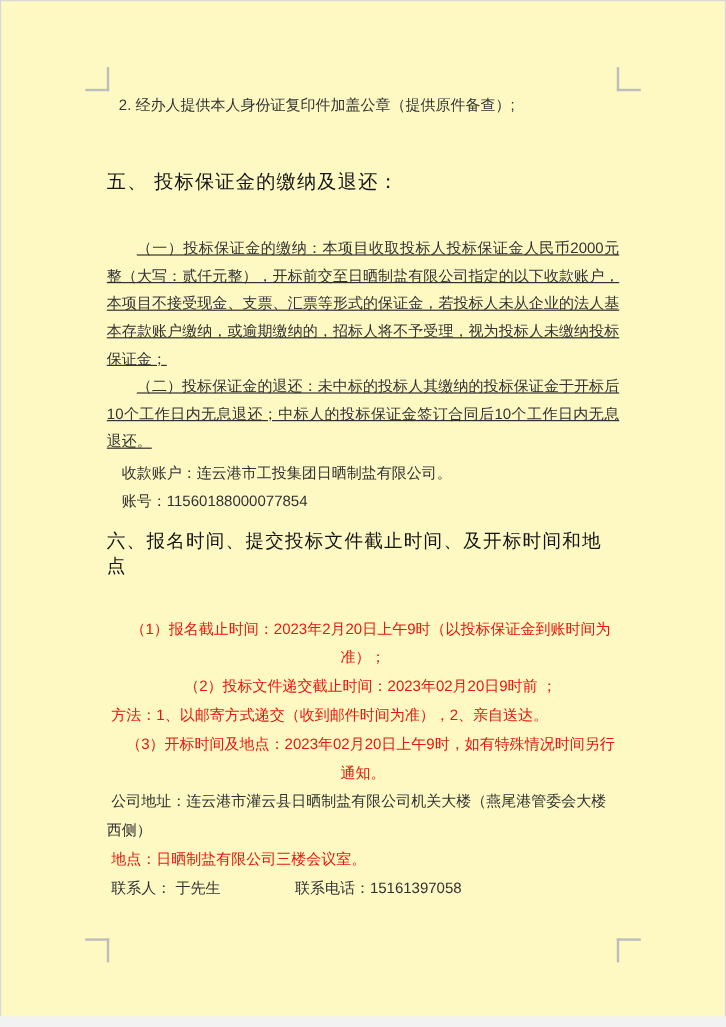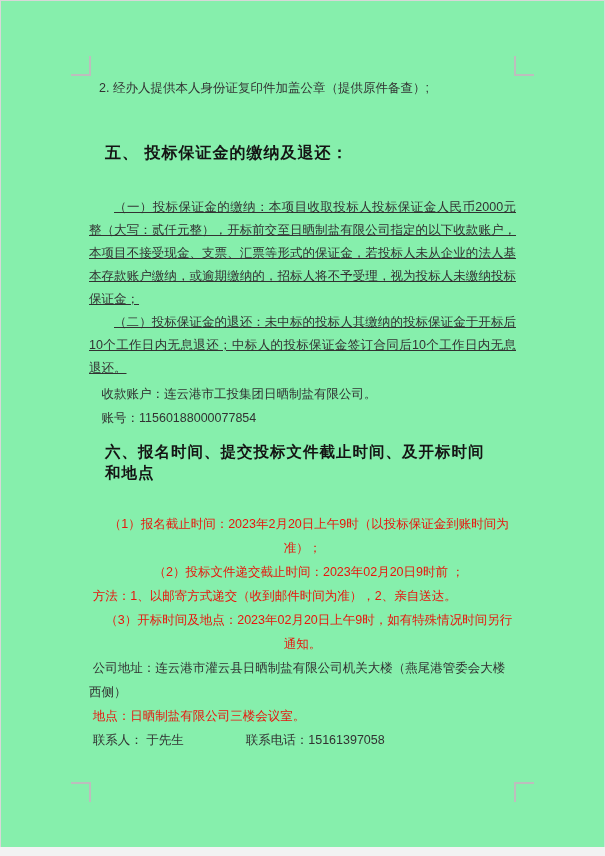--- a/index.html
+++ b/index.html
@@ -1,34 +1,34 @@
 <!DOCTYPE html>
 <html><head>
 <meta charset="utf-8">
 <style>
   html,body{margin:0;padding:0;background:#f2f2f2;font-family:"Liberation Sans","DejaVu Sans",sans-serif;}
   .page{
     position:relative;width:603px;height:846px;margin:0;
-    background:#86efac;border:1px solid #d8d8d8;border-bottom:none;
+    background:#fef9c3;border:1px solid #d8d8d8;border-bottom:none;
     overflow:hidden;
   }
   
   .mark{position:absolute;width:18px;height:18px;}
   .mark-tl{left:70px;top:55px;border-right:2px solid #bdbdbd;border-bottom:2px solid #bdbdbd;}
   .mark-tr{left:513px;top:55px;border-left:2px solid #bdbdbd;border-bottom:2px solid #bdbdbd;}
   .mark-bl{left:70px;top:781px;border-right:2px solid #bdbdbd;border-top:2px solid #bdbdbd;}
   .mark-br{left:513px;top:781px;border-left:2px solid #bdbdbd;border-top:2px solid #bdbdbd;}
   .content{
     position:absolute;left:88px;top:73px;width:427px;
     color:#323232;font-size:12.5px;line-height:24px;
   }
   .content p{margin:0;}
   .li{text-indent:0.8em;margin-top:2px !important;}
   h2{
-    margin:16px;color:#141414;font-weight:bold;font-size:16px;line-height:21px;
+    margin:0;color:#141414;font-weight:normal;font-size:16px;line-height:21px;
     letter-spacing:1px;
   }
   .h5{margin-top:42px !important;}
   .h6{margin-top:11px !important;font-size:15.5px;}
   .para{text-align:justify;text-indent:2em;line-height:23px;text-decoration:underline;}
   .para-first{margin-top:33px !important;}
   .acct{text-indent:1em;}
   .acct-first{margin-top:2px !important;}
   .s6{text-indent:0.3em;}
   .s6-num{text-indent:1em;text-align:center;}

